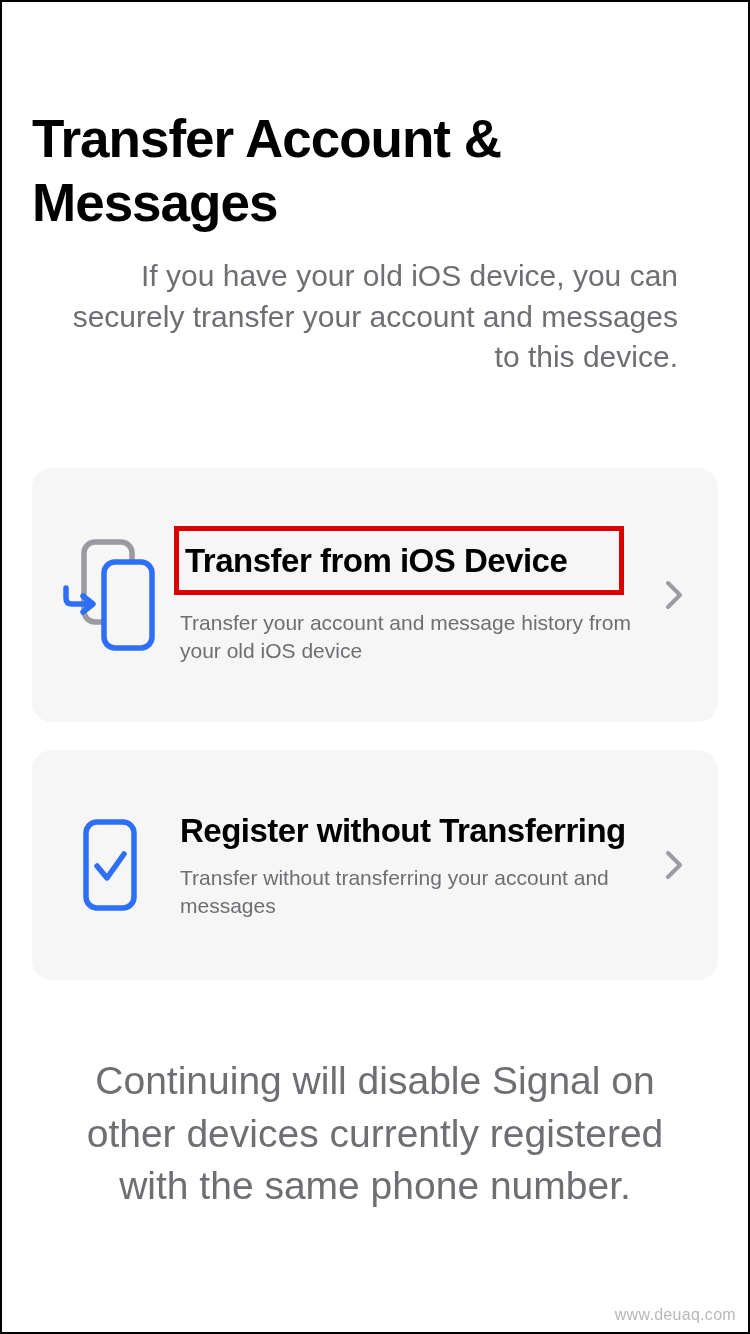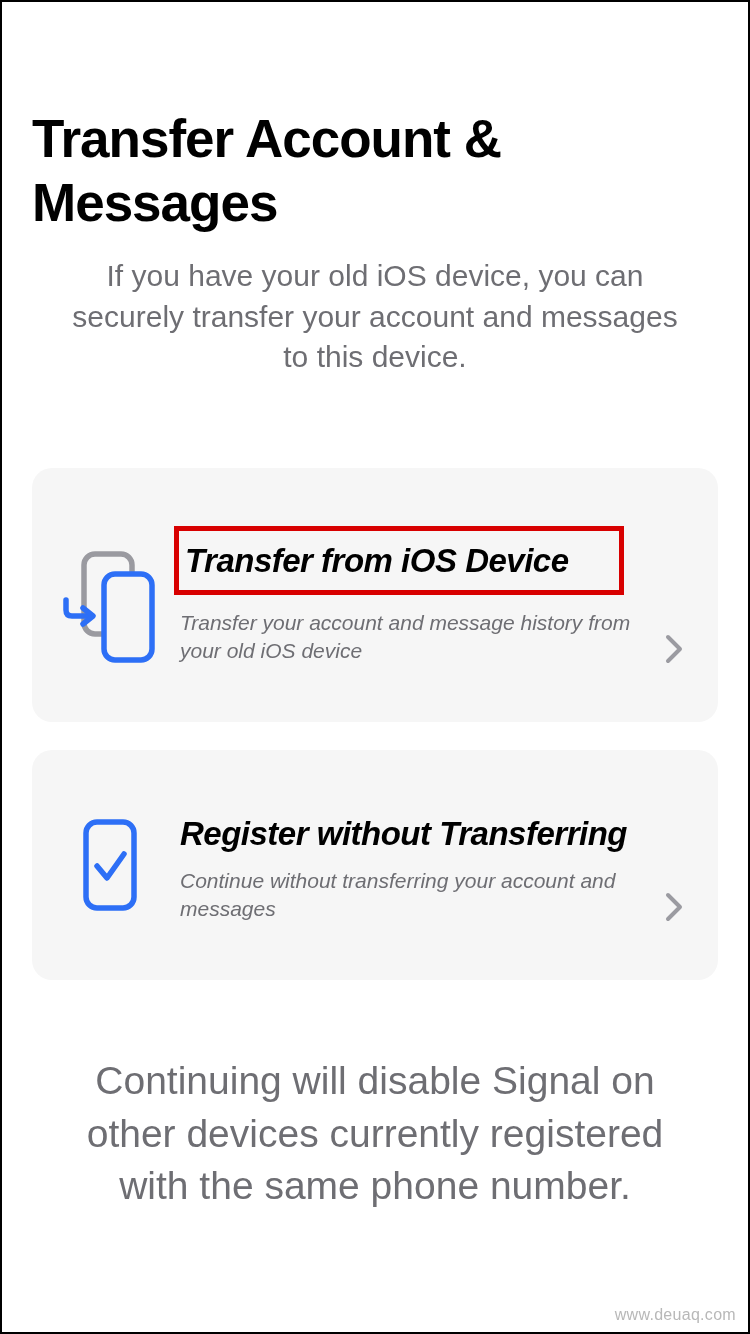--- a/index.html
+++ b/index.html
@@ -24,37 +24,36 @@
       font-weight: 800;
       text-align: left;
       color: #000;
       letter-spacing: -1px;
       line-height: 1.2;
       margin-top: 105px;
     }
     .page-subtitle {
       font-size: 30px;
       font-weight: 400;
-      text-align: center;
+      text-align: right;
       color: #6e6e73;
       line-height: 1.35;
       margin-top: 22px;
       padding: 0 40px;
     }
     .option-list {
       margin-top: 90px;
     }
     .option-card {
       background: #f6f6f6;
       border-radius: 20px;
       padding: 58px 28px 58px 28px;
       display: flex;
-      align-items: flex-end;
+      align-items: center;
       margin-bottom: 28px;
-      font-style: italic;
     }
     .option-icon-wrap {
       width: 120px;
       flex-shrink: 0;
       display: flex;
       align-items: center;
       justify-content: flex-start;
     }
     .option-text {
       flex: 1;
@@ -142,21 +141,21 @@
       <div class="option-icon-wrap">
         <svg width="96" height="114" viewBox="0 0 96 114">
 
           <rect x="26" y="14" width="48" height="86" rx="11" ry="11" fill="none" stroke="#2d6ff6" stroke-width="5.5"></rect>
 
           <path d="M 37 58 L 47 70 L 64 46" fill="none" stroke="#2d6ff6" stroke-width="5.5" stroke-linecap="round" stroke-linejoin="round"></path>
         </svg>
       </div>
       <div class="option-text">
         <div class="option-title">Register without Transferring</div>
-        <div class="option-desc">Continue without transferring your account and messages</div>
+        <div class="option-desc">Transfer without transferring your account and messages</div>
       </div>
       <div class="chevron-wrap">
         <svg width="18" height="30" viewBox="0 0 18 30">
           <path d="M 3 3 L 15 15 L 3 27" fill="none" stroke="#9b9ba1" stroke-width="4" stroke-linecap="round" stroke-linejoin="round"></path>
         </svg>
       </div>
     </div>
   </div>
 
   <p class="footer-note">Continuing will disable Signal on other devices currently registered with the same phone number.</p>

